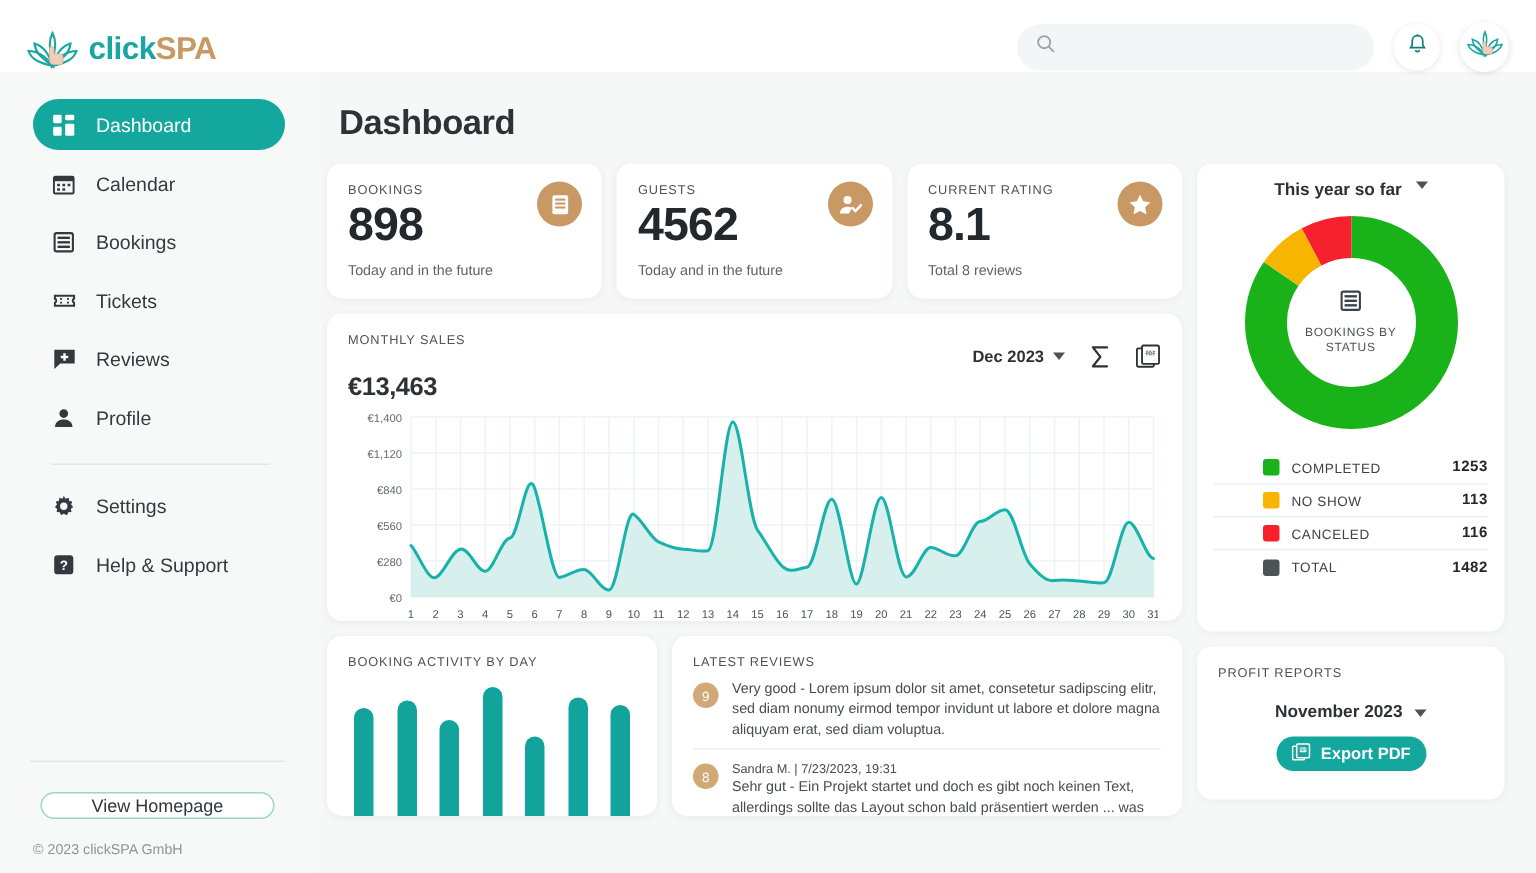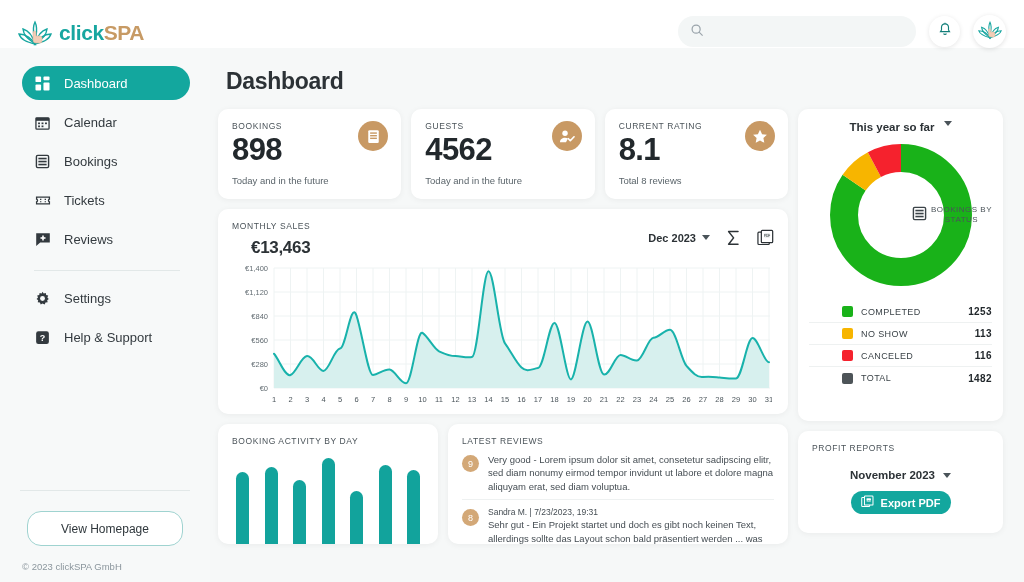--- a/index.html
+++ b/index.html
@@ -61,21 +61,21 @@
     border-radius: 17px; padding-left: 12px;
     font-size: 13px; color: #333a3f; cursor: pointer;
   }
   .nav-item.active { background: #13a79e; color: #ffffff; font-weight: normal; }
   .nav-item .ic { width: 17px; height: 17px; display: flex; align-items: center; justify-content: center; }
   .nav-divider { height: 1px; background: #e2e8e8; margin: 9px 30px 10px 34px; }
 
   .sidebar-bottom { margin-top: auto; padding-bottom: 10px; }
   .sidebar-sep { height: 1px; background: #e2e8e8; margin: 0 20px 20px 20px; }
   .homepage-btn {
-    display: block; margin: 0 auto; width: 156px; height: 35px;
+    display: block; margin: 0 auto; width: 156px; height: 18px;
     border: 1px solid #9fd3d0; border-radius: 14px; background: #ffffff;
     font-size: 12px; color: #2f373c; cursor: pointer;
     font-family: "Liberation Sans", sans-serif;
   }
   .copyright { font-size: 9.5px; color: #8b969d; margin: 15px 0 0 22px; }
 
   
   .main { position: absolute; top: 48px; left: 210px; right: 0; bottom: 0; padding: 14px 12px 0 8px; }
   .page-title { font-size: 23px; font-weight: bold; margin: 6px 0 14px 8px; letter-spacing: -0.3px; }
 
@@ -94,21 +94,21 @@
   .stat-badge {
     position: absolute; top: 12px; right: 13px;
     width: 30px; height: 30px; border-radius: 50%; background: #c89964;
     display: flex; align-items: center; justify-content: center;
   }
 
   
   .sales-card { padding: 12px 14px 10px 14px; height: 205px; position: relative; }
   .sales-head { display: flex; align-items: flex-start; }
   .sales-title { font-size: 8.5px; letter-spacing: 0.6px; color: #4a5359; text-transform: uppercase; }
-  .sales-amount { font-size: 17px; font-weight: bold; margin-top: 7px; letter-spacing: -0.3px; text-align: right; }
+  .sales-amount { font-size: 17px; font-weight: bold; margin-top: 17px; letter-spacing: -0.3px; }
   .sales-tools { margin-left: auto; display: flex; align-items: center; gap: 16px; padding-top: 8px; }
   .dropdown { display: flex; align-items: center; gap: 6px; font-size: 11px; font-weight: bold; cursor: pointer; color: #2c3236; }
   .caret { width: 0; height: 0; border-left: 4px solid transparent; border-right: 4px solid transparent; border-top: 5px solid #4a5359; }
   .tool-ic { cursor: pointer; display: flex; align-items: center; }
 
   .chart-area { position: relative; margin-top: 6px; height: 155px; }
 
   
   .bottom-row { display: flex; gap: 10px; margin-top: 10px; }
   .activity-card { width: 220px; height: 120px; padding: 12px 14px; overflow: hidden; }
@@ -124,21 +124,21 @@
     background: #d3a877; color: #ffffff; font-size: 9px;
     display: flex; align-items: center; justify-content: center; margin-top: 2px;
   }
   .rev-meta { font-size: 8.5px; color: #454d53; margin-bottom: 1px; }
   .rev-text { font-size: 9.5px; line-height: 1.42; color: #454d53; }
 
   
   .donut-card { height: 312px; padding: 12px 11px; }
   .donut-head { display: flex; align-items: flex-start; justify-content: center; gap: 9px; font-size: 11.5px; font-weight: bold; }
   .donut-wrap { display: flex; justify-content: center; margin-top: 10px; position: relative; }
-  .donut-center { position: absolute; top: 0; left: 0; width: 100%; height: 144px; display: flex; flex-direction: row; align-items: center; justify-content: flex-end; gap: 4px; }
+  .donut-center { position: absolute; top: 0; left: 0; width: 100%; height: 144px; display: flex; flex-direction: column; align-items: center; justify-content: center; gap: 4px; }
   .donut-center-label { font-size: 8px; letter-spacing: 0.5px; color: #4a5359; text-align: center; line-height: 1.25; }
   .legend { margin-top: 14px; }
   .legend-row { display: flex; align-items: center; height: 22px; border-bottom: 1px solid #eef1f1; font-size: 9px; letter-spacing: 0.4px; color: #3b4348; padding-left: 33px; }
   .legend-row:last-child { border-bottom: none; }
   .swatch { width: 11px; height: 11px; border-radius: 2px; margin-right: 8px; }
   .legend-val { margin-left: auto; font-weight: bold; font-size: 10px; color: #22282c; text-align: right; }
 
   .profit-card { margin-top: 10px; height: 102px; padding: 12px 14px; }
   .profit-month { text-align: center; font-size: 11.5px; font-weight: bold; margin-top: 16px; display: flex; align-items: center; justify-content: center; gap: 8px; cursor: pointer; }
   .export-btn {
@@ -263,20 +263,29 @@
       <span class="ic">
         <svg width="16" height="15" viewBox="0 0 16 15" fill="#333a3f">
           <path d="M1.2 1.2h13.6v9.2H5.2L1.2 14z"></path>
           <rect x="7.2" y="3.5" width="1.6" height="5" fill="#ffffff"></rect>
           <rect x="5.5" y="5.2" width="5" height="1.6" fill="#ffffff"></rect>
         </svg>
       </span>
       <span>Reviews</span>
     </div>
 
+    <div class="nav-item">
+      <span class="ic">
+        <svg width="15" height="15" viewBox="0 0 16 16" fill="#333a3f">
+          <circle cx="8" cy="5" r="3.1"></circle>
+            <path d="M1.8 14.5c0-3.3 2.8-5.2 6.2-5.2s6.2 1.9 6.2 5.2z"></path>
+        </svg>
+      </span>
+      <span>Profile</span>
+    </div>
 
     <div class="nav-divider"></div>
 
     <div class="nav-item">
       <span class="ic">
         <svg width="15" height="15" viewBox="0 0 16 16" fill="#333a3f">
           <path d="M8 0.7l1.3 1.9 2.2-0.6 0.4 2.2 2.2 0.5-0.9 2.1 1.5 1.7-1.7 1.4 0.5 2.2-2.3 0.2-0.9 2.1L8 13.3l-1.9 1.1-0.9-2.1-2.3-0.2 0.5-2.2L1.7 8.5l1.5-1.7-0.9-2.1 2.2-0.5 0.4-2.2 2.2 0.6z"></path>
           <circle cx="8" cy="8" r="2.6" fill="#f7f9f9"></circle>
         </svg>
       </span>

